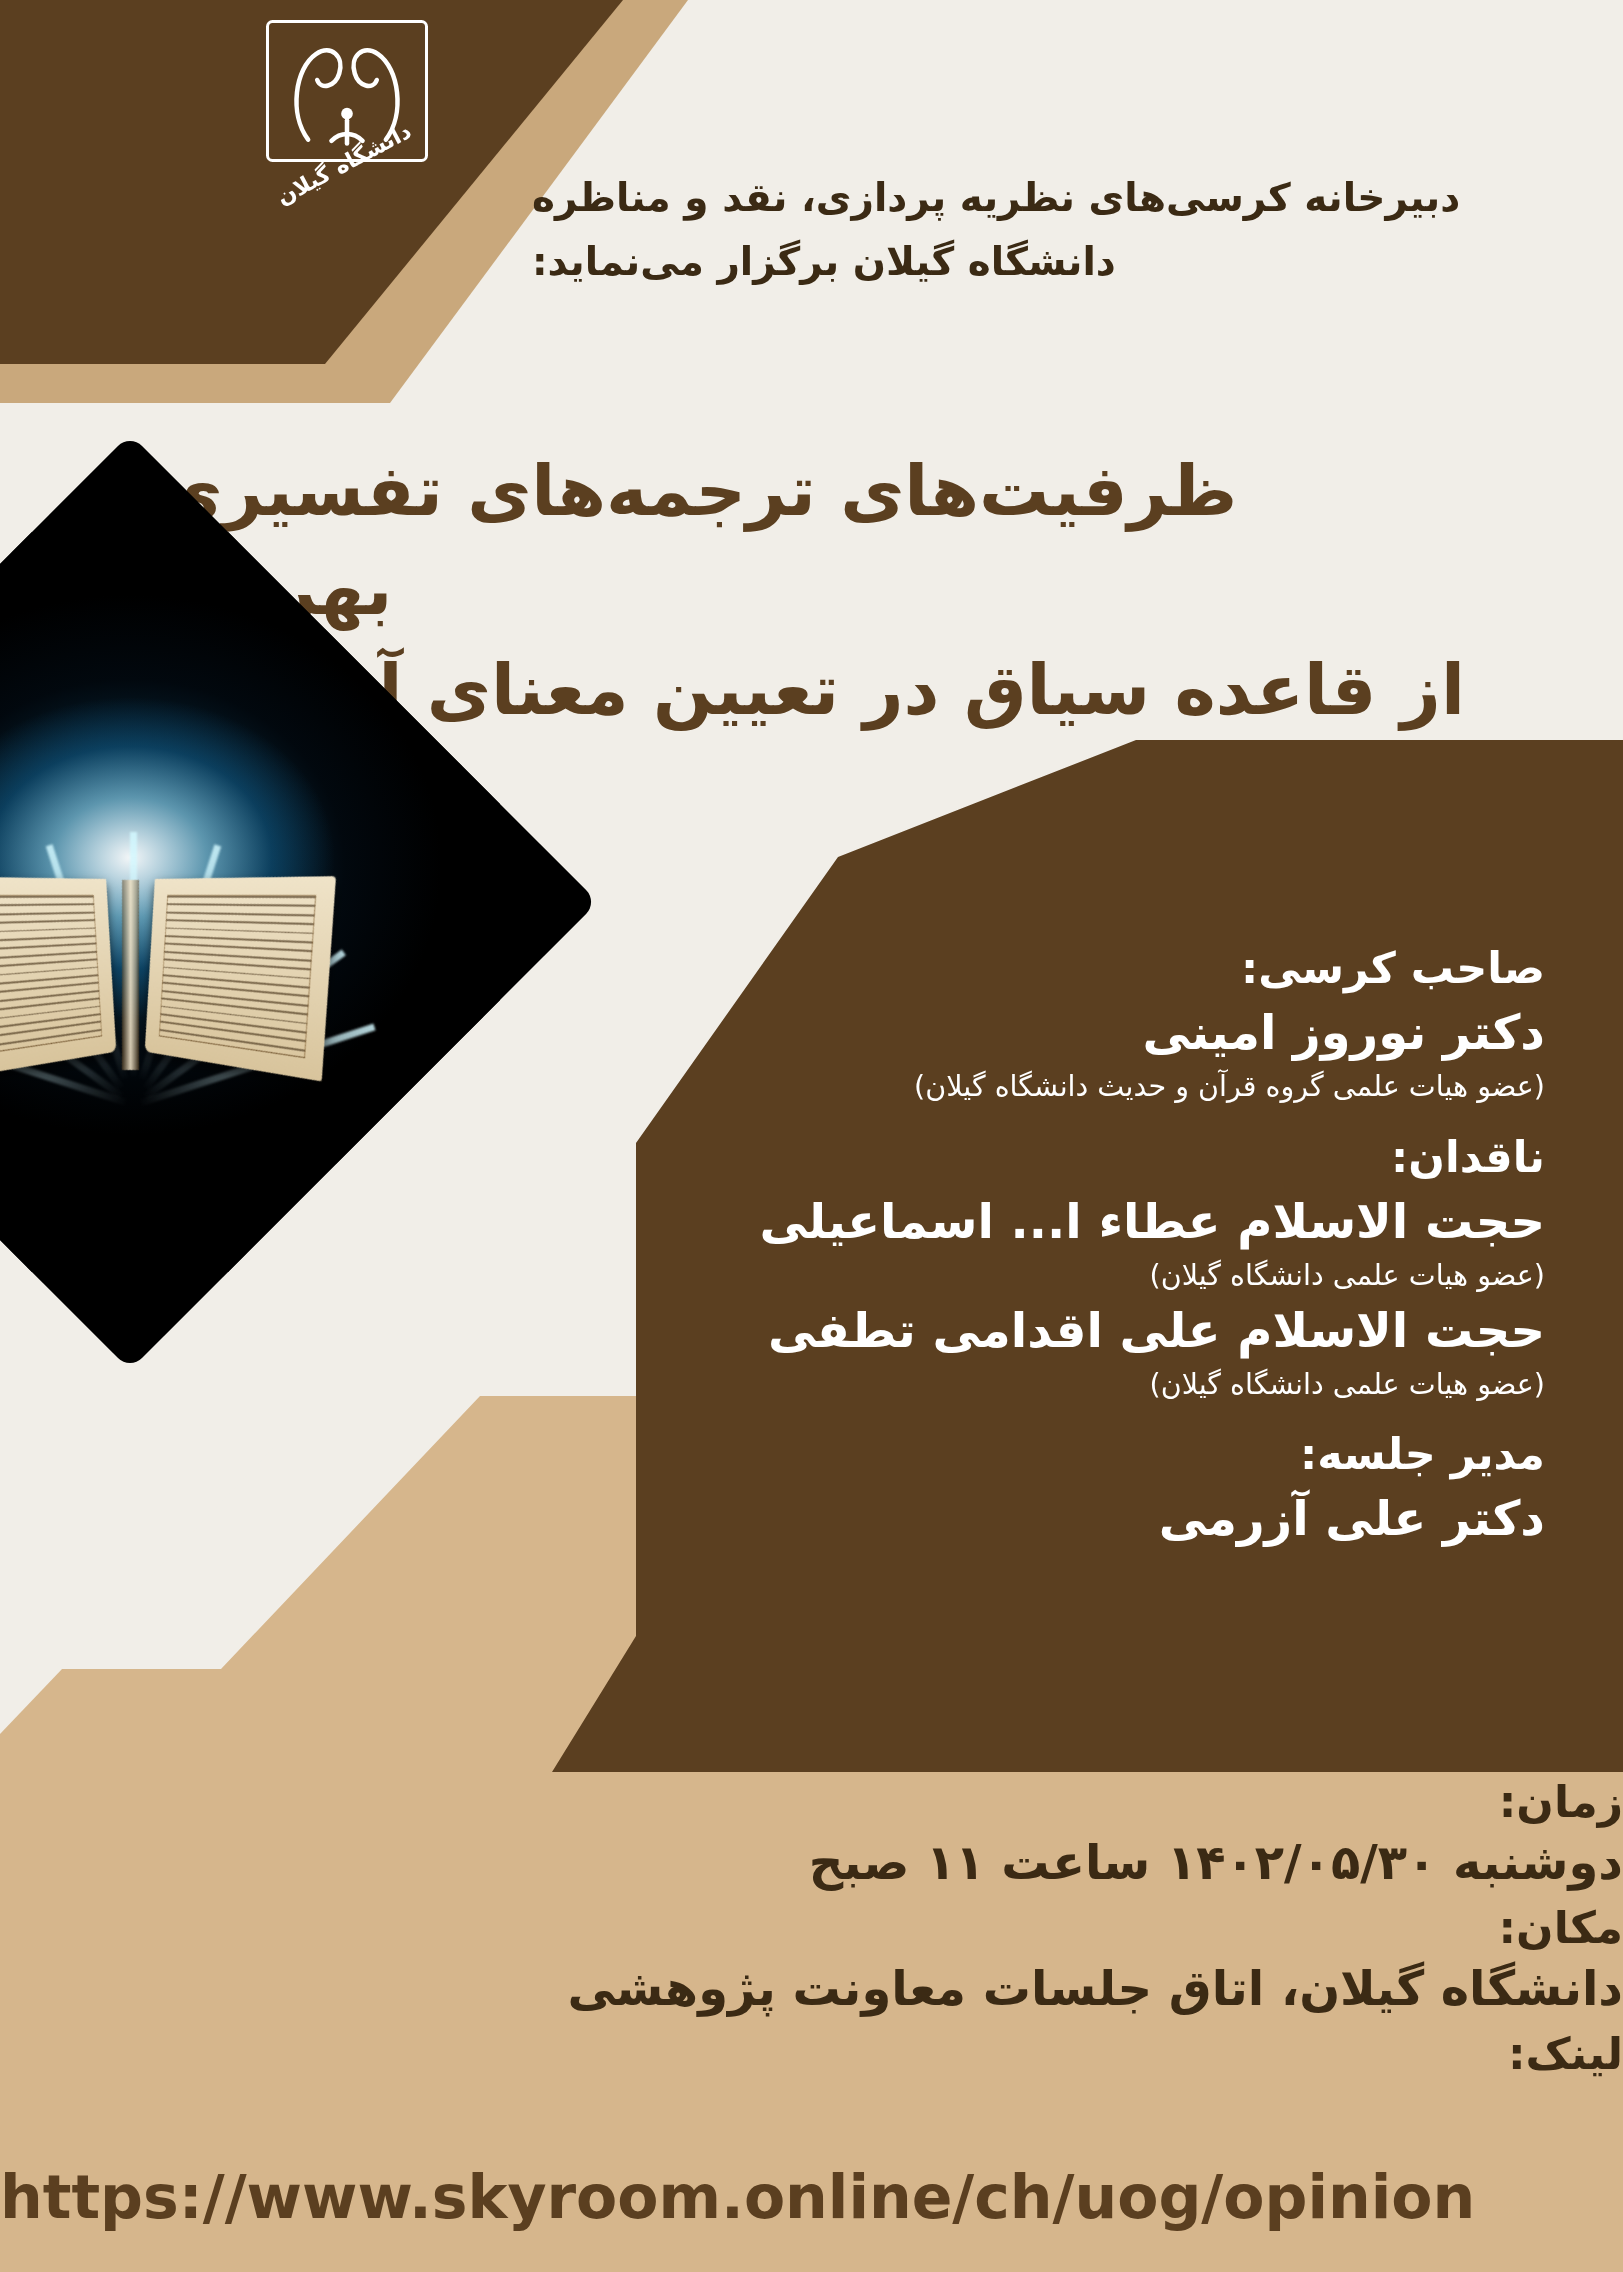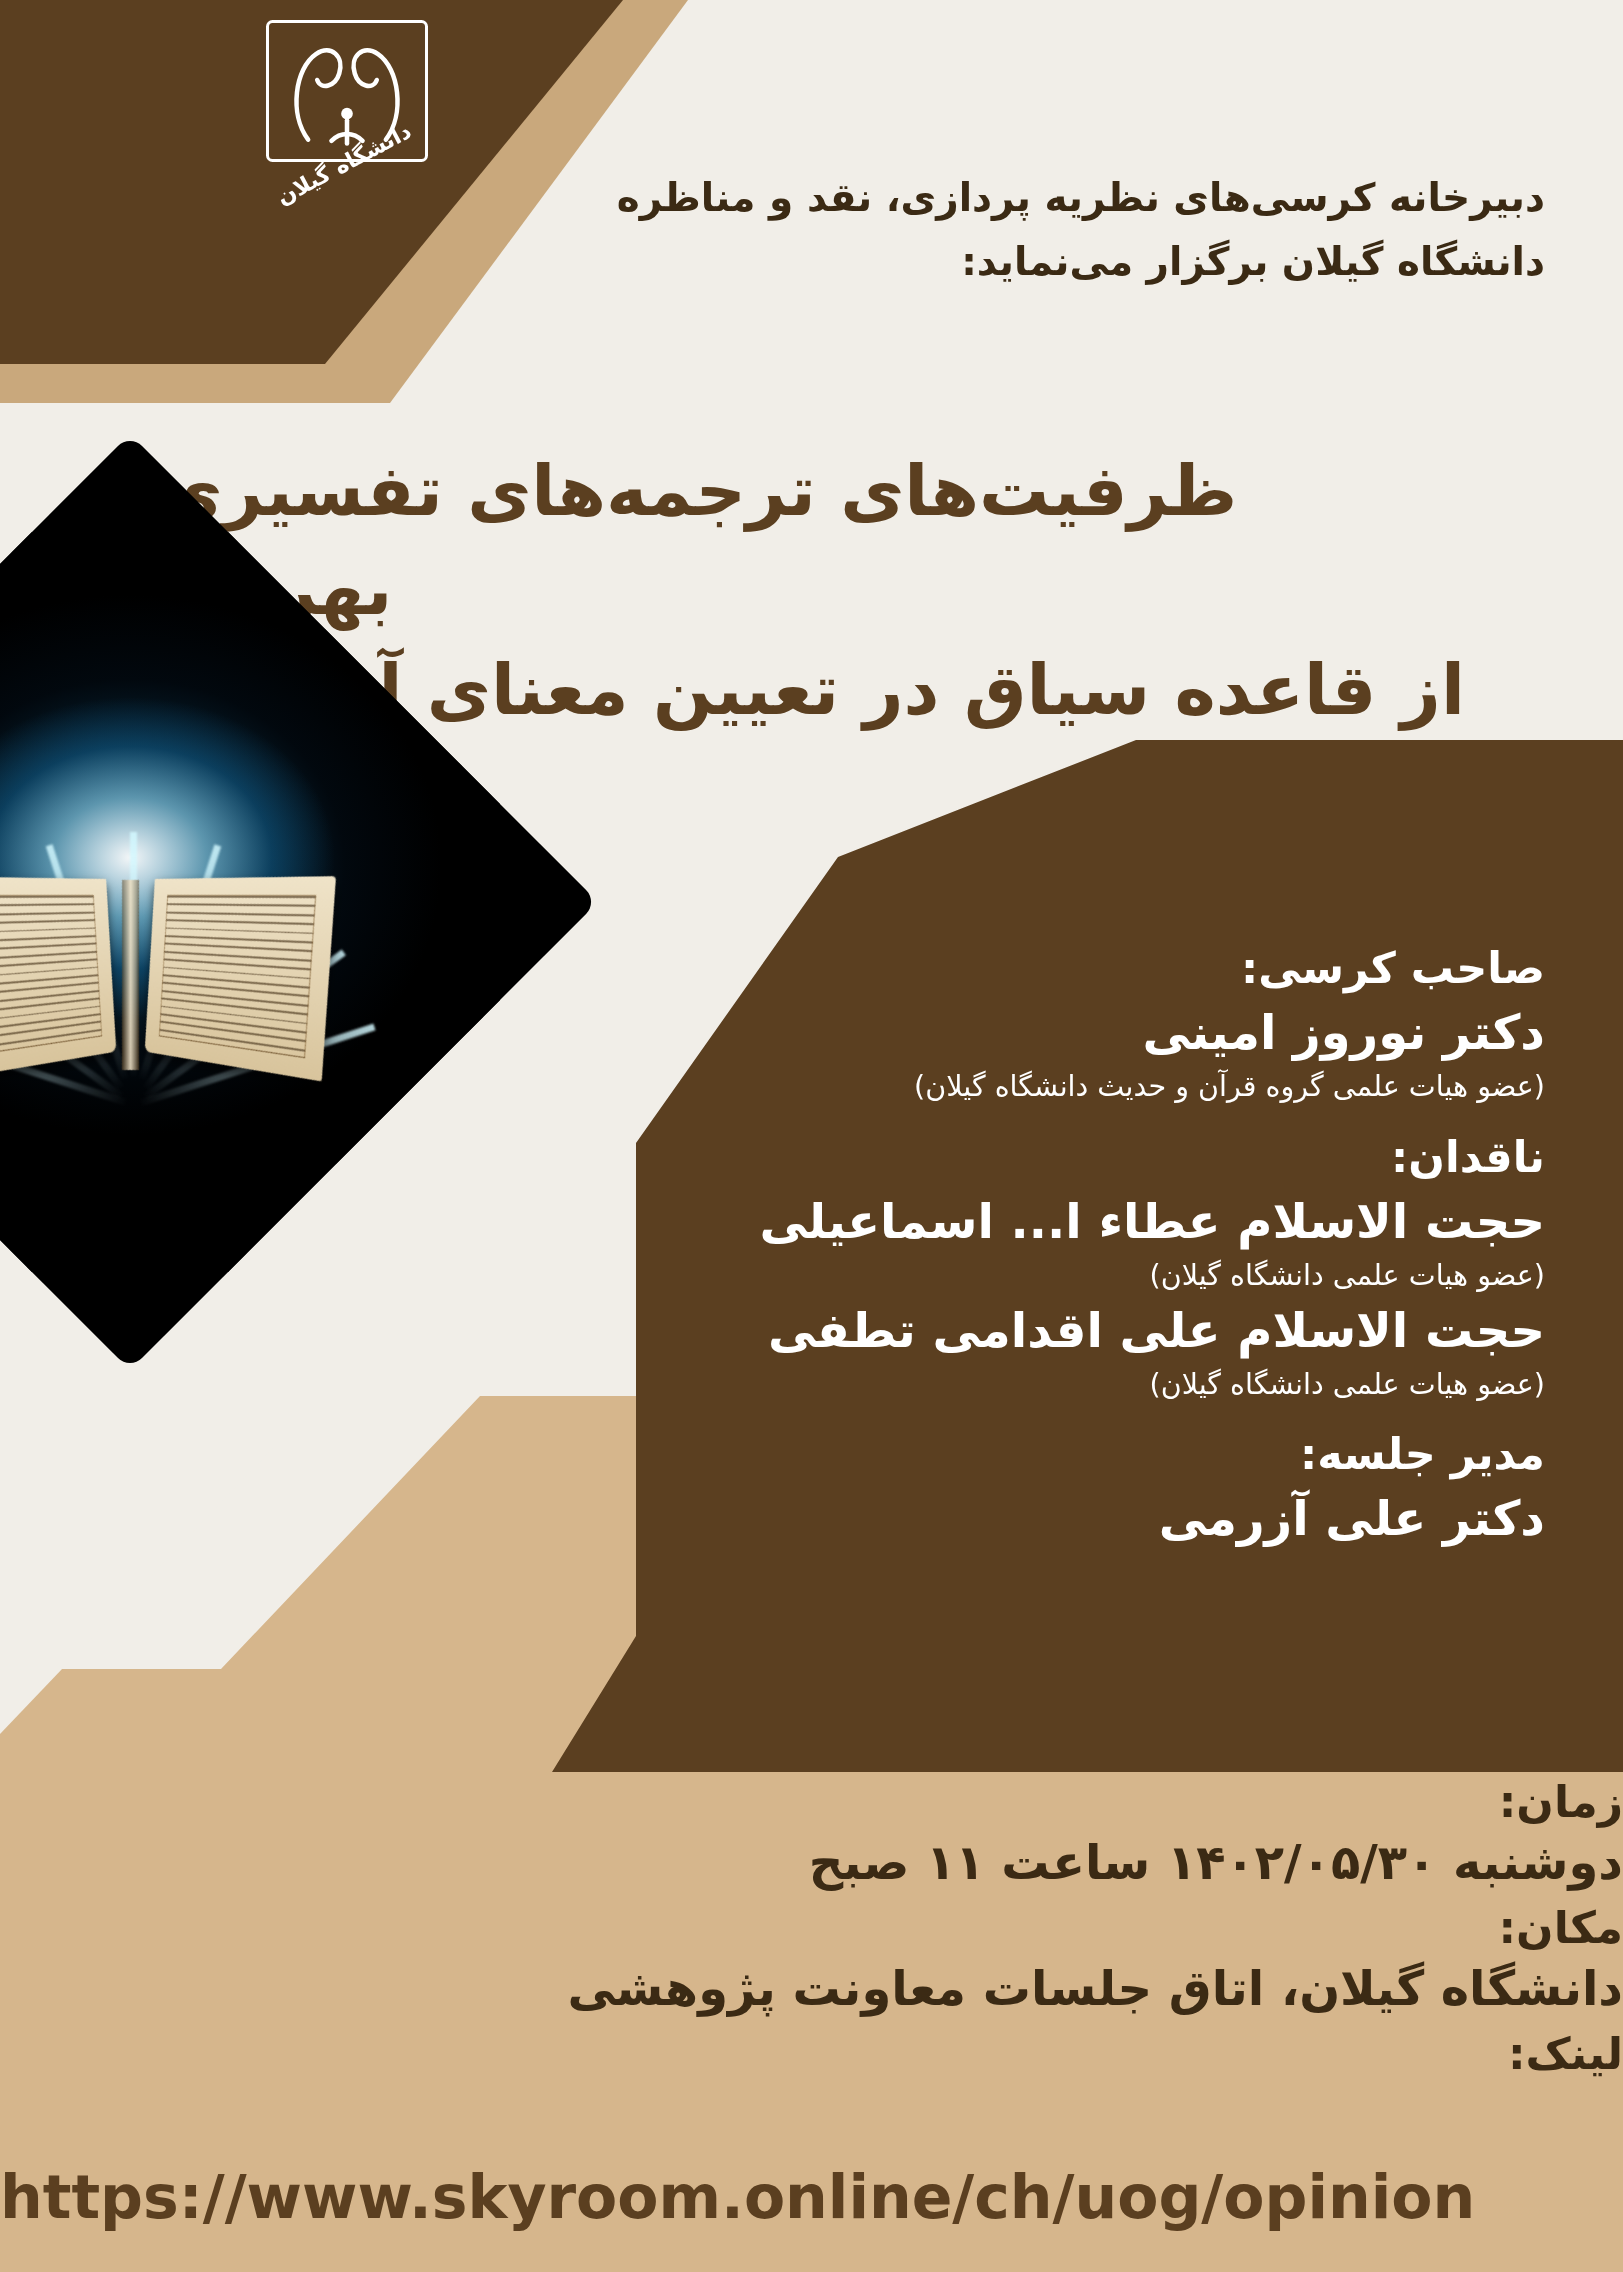--- a/index.html
+++ b/index.html
@@ -114,21 +114,21 @@
     transform-origin: 50% 0;
     letter-spacing: 0.6px;
   }
 
   
   .header-text {
     position: absolute;
     right: 78px;
     top: 166px;
     width: 1013px;
-    text-align: right;
+    text-align: left;
     color: #3b2a14;
     font-size: 39px;
     line-height: 1.65;
     font-weight: bold;
     direction: rtl;
   }
   .header-text div {
     white-space: nowrap;
   }
 

